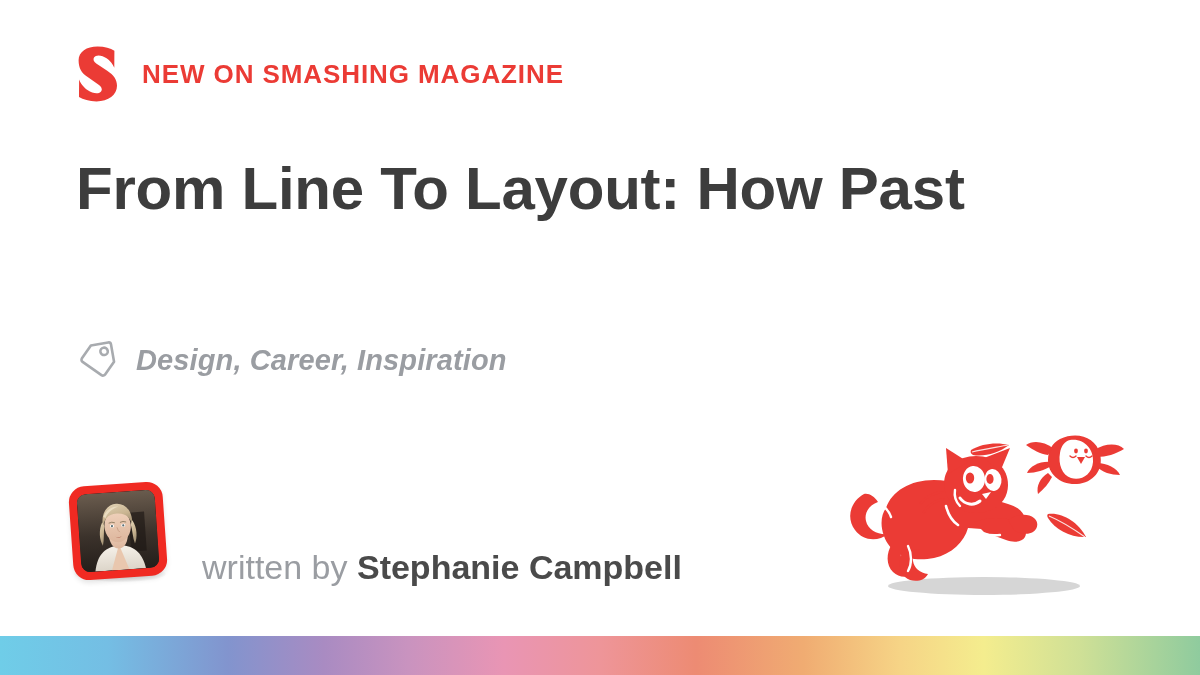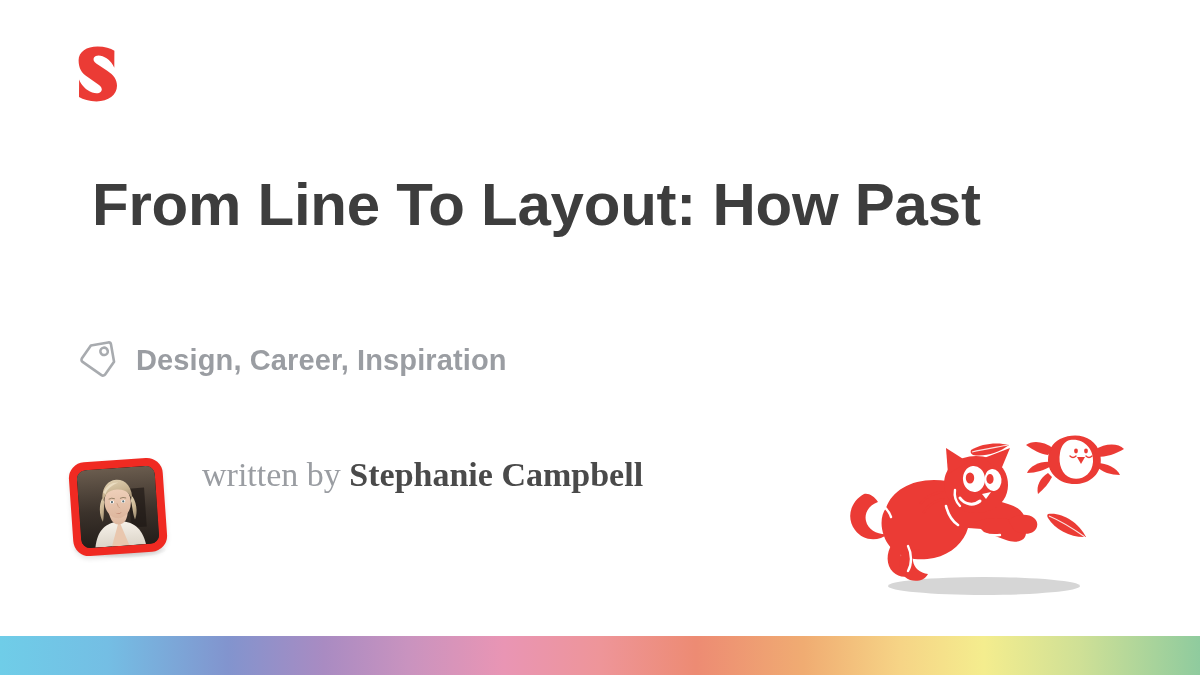--- a/index.html
+++ b/index.html
@@ -45,58 +45,58 @@
     white-space: nowrap;
     line-height: 1;
   }
 
   
   .title {
     position: absolute;
     left: 76px;
     top: 142px;
     width: 1060px;
-    margin: 16px;
+    margin: 0;
     font-size: 60px;
     font-weight: 700;
     line-height: 93px;
     letter-spacing: -0.004em;
     color: #3D3D3D;
   }
   .title-line { display: block; white-space: nowrap; }
 
   
   .tags {
     position: absolute;
     left: 76px;
     top: 336px;
     display: flex;
     align-items: center;
     gap: 16px;
     height: 48px;
+    font-style: italic;
   }
   .tag-icon { width: 44px; height: 44px; display: block; }
   .tags-text {
     font-size: 29px;
     font-weight: 700;
     color: #9A9DA2;
     letter-spacing: 0.004em;
     white-space: nowrap;
     line-height: 1;
   }
 
   
   .author {
     position: absolute;
     left: 64px;
-    top: 458px;
+    top: 482px;
     display: flex;
-    align-items: flex-start;
+    align-items: flex-end;
     height: 104px;
-    font-family: Liberation Serif, serif;
   }
   .avatar-wrap {
     position: relative;
     width: 112px;
     height: 104px;
     flex: 0 0 auto;
   }
   .avatar-shadow {
     position: absolute;
     left: 10px;
@@ -181,20 +181,21 @@
 
 <div class="card">
 
   <div class="kicker">
     <span>
       <svg class="logo-mark" viewBox="0 0 48 56" xmlns="http://www.w3.org/2000/svg" aria-hidden="true">
         <path fill="#EB3B35" d="M2.6 14.2C2.6 5.9 10.6 0.6 21.6 0.6c7.2 0 12.9 1.9 16.8 4.2l-0.1 17.0c-2.0-4.9-6.0-9.4-11.7-11.6-3.6-1.4-7.2-1.0-8.6 1.3-1.2 2.0-0.2 4.3 2.6 6.2l10.6 7.0c6.6 4.4 9.8 8.8 9.8 15.1 0 9.3-8.6 15.6-20.5 15.6-7.4 0-13.4-1.8-17.5-4.3l0.1-17.6c2.3 5.8 6.9 10.7 13.1 13.0 4.0 1.5 7.9 0.9 9.2-1.5 1.2-2.2-0.1-4.6-3.1-6.6L11.3 30.8C5.5 26.9 2.6 22.0 2.6 14.2Z"></path>
         <path fill="#ffffff" d="M22.1 11.0c-1.0 2.1 0.2 4.1 2.8 5.9l2.2 1.5c-1.3-2.4-2.6-4.7-4.1-6.6-0.3-0.3-0.6-0.6-0.9-0.8Z" opacity="0"></path>
       </svg>
     </span>
+    <span class="kicker-text">NEW ON SMASHING MAGAZINE</span>
   </div>
 
   <h1 class="title">
     <span class="title-line">From Line To Layout: How Past</span>
   </h1>
 
   <div class="tags">
     <span>
       <svg class="tag-icon" viewBox="0 0 44 44" xmlns="http://www.w3.org/2000/svg" aria-hidden="true">
         <g transform="rotate(-10 22 22)">

